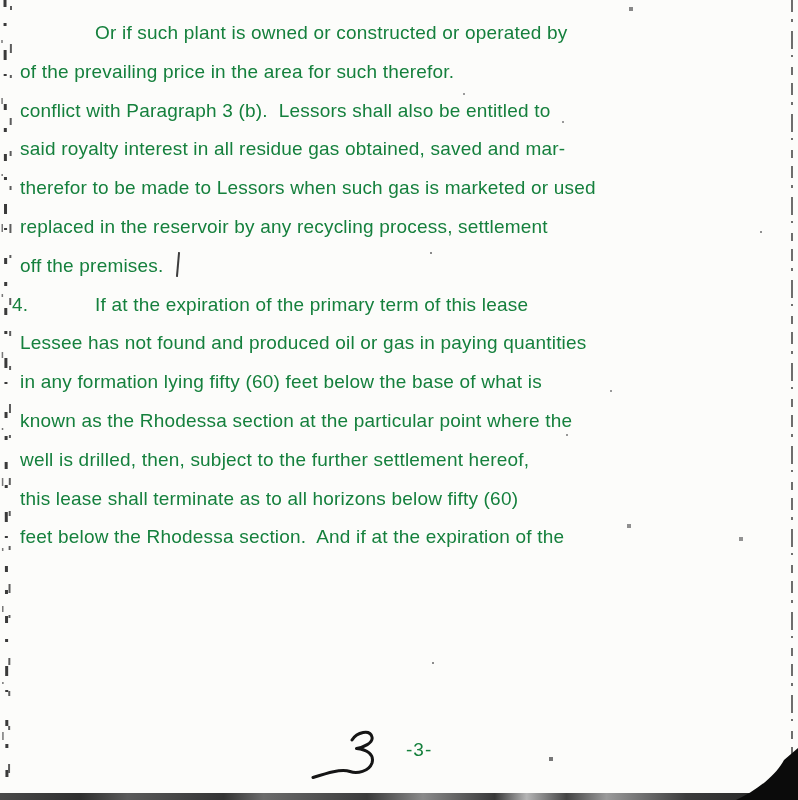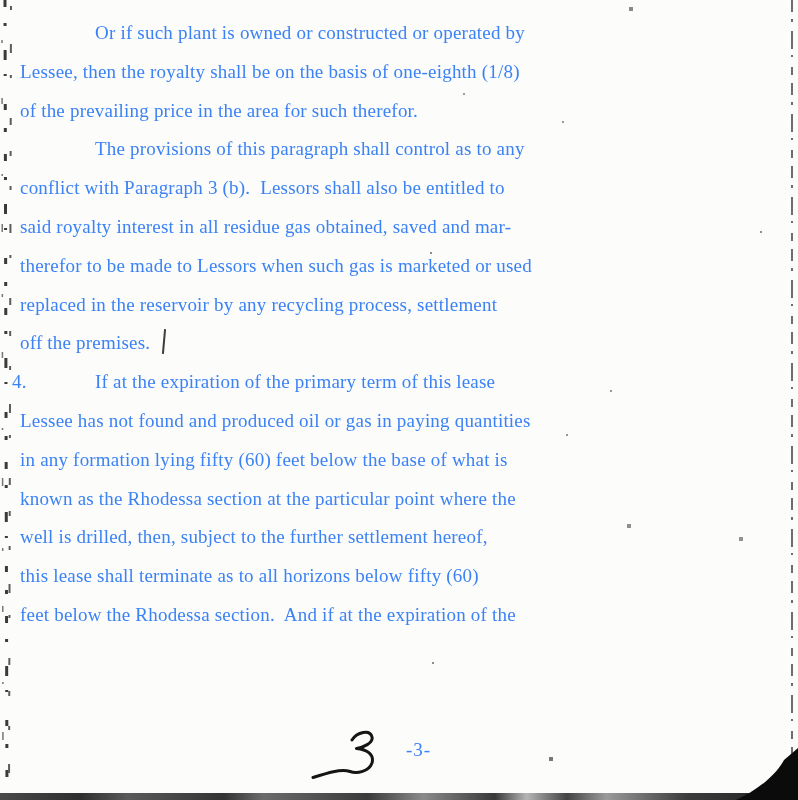--- a/index.html
+++ b/index.html
@@ -1,22 +1,22 @@
 <!DOCTYPE html>
 <html><head>
 <meta charset="utf-8">
 <style>
   html,body{margin:0;padding:0;background:#9a9a9a;}
   .page{
     position:relative;
     width:798px;height:800px;
     background:#fcfcfa;
     overflow:hidden;
-    font-family:Liberation Serif, serif;
-    color:#3b82f6;
+    font-family:Liberation Sans, sans-serif;
+    color:#15803d;
   }
   .textblock{
     position:absolute;
     left:20px;top:14px;width:766px;
   }
   .line{
     height:38.8px;
     line-height:38.8px;
     font-size:19px;
     letter-spacing:0.2px;
@@ -76,24 +76,22 @@
     <line x1="11" y1="6" x2="9" y2="794" stroke="#5c5c5c" stroke-width="2" stroke-dasharray="4 34 9 22 3 40 7 26 5 30"></line>
     <line x1="2" y1="40" x2="3" y2="780" stroke="#777" stroke-width="1.5" stroke-dasharray="3 55 6 70 2 48 8 62"></line>
   </svg>
 
   <svg class="edge-right" viewBox="0 0 10 800" preserveAspectRatio="none">
     <line x1="5" y1="0" x2="5" y2="768" stroke="#4a4a4a" stroke-width="1.6" stroke-dasharray="12 7 3 9 18 6 2 10 8 8"></line>
   </svg>
 
   <div class="textblock">
     <div class="line indent">Or if such plant is owned or constructed or operated by</div>
-    <div class="line">Lessee, then the royalty shall be on the basis of one-eighth (1/8)</div>
     <div class="line">of the prevailing price in the area for such therefor.</div>
 
-    <div class="line indent">The provisions of this paragraph shall control as to any</div>
     <div class="line">conflict with Paragraph 3 (b).  Lessors shall also be entitled to</div>
     <div class="line">said royalty interest in all residue gas obtained, saved and mar-</div>
     <div class="line">therefor to be made to Lessors when such gas is marketed or used</div>
     <div class="line">replaced in the reservoir by any recycling process, settlement</div>
     <div class="line"><span>off the premises.</span><span class="tick"></span></div>
 
     <div class="line num-line"><span class="para-number">4.</span><span class="num-text">If at the expiration of the primary term of this lease</span></div>
     <div class="line">Lessee has not found and produced oil or gas in paying quantities</div>
     <div class="line">in any formation lying fifty (60) feet below the base of what is</div>
     <div class="line">known as the Rhodessa section at the particular point where the</div>

